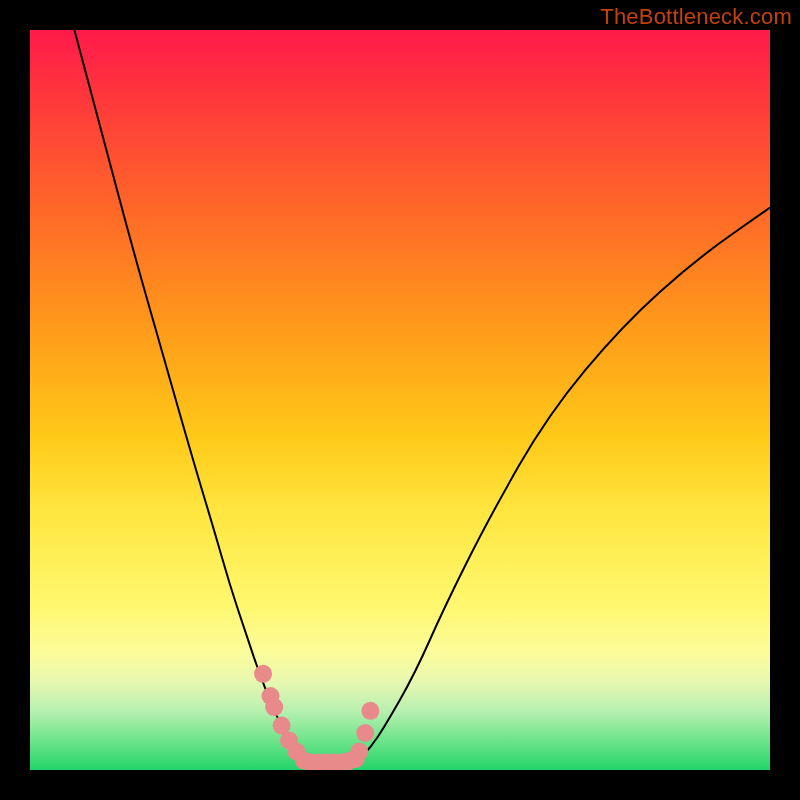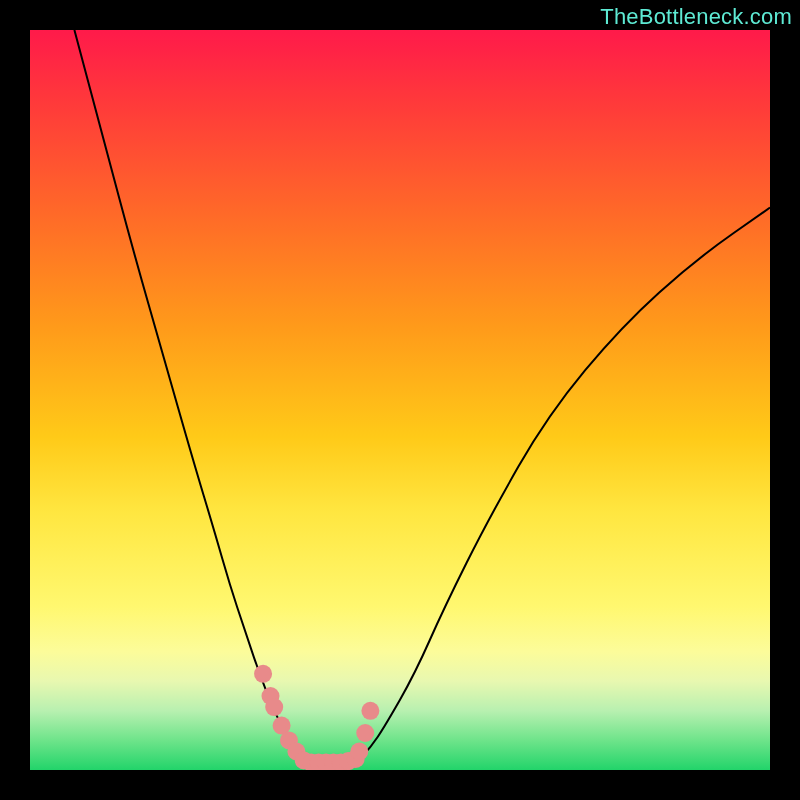--- a/index.html
+++ b/index.html
@@ -39,21 +39,21 @@
       #e8f8b0 88%,
       #b8f0b0 92%,
       #6ee48a 96%,
       #22d46a 100%
     );
   }
   .watermark {
     position: absolute;
     top: 4px;
     right: 8px;
-    color: #5eead4;
+    color: #c2410c;
     font-size: 22px;
     font-weight: 500;
     letter-spacing: 0.2px;
   }
   svg.curves {
     position: absolute;
     top: 0;
     left: 0;
   }
 </style>

